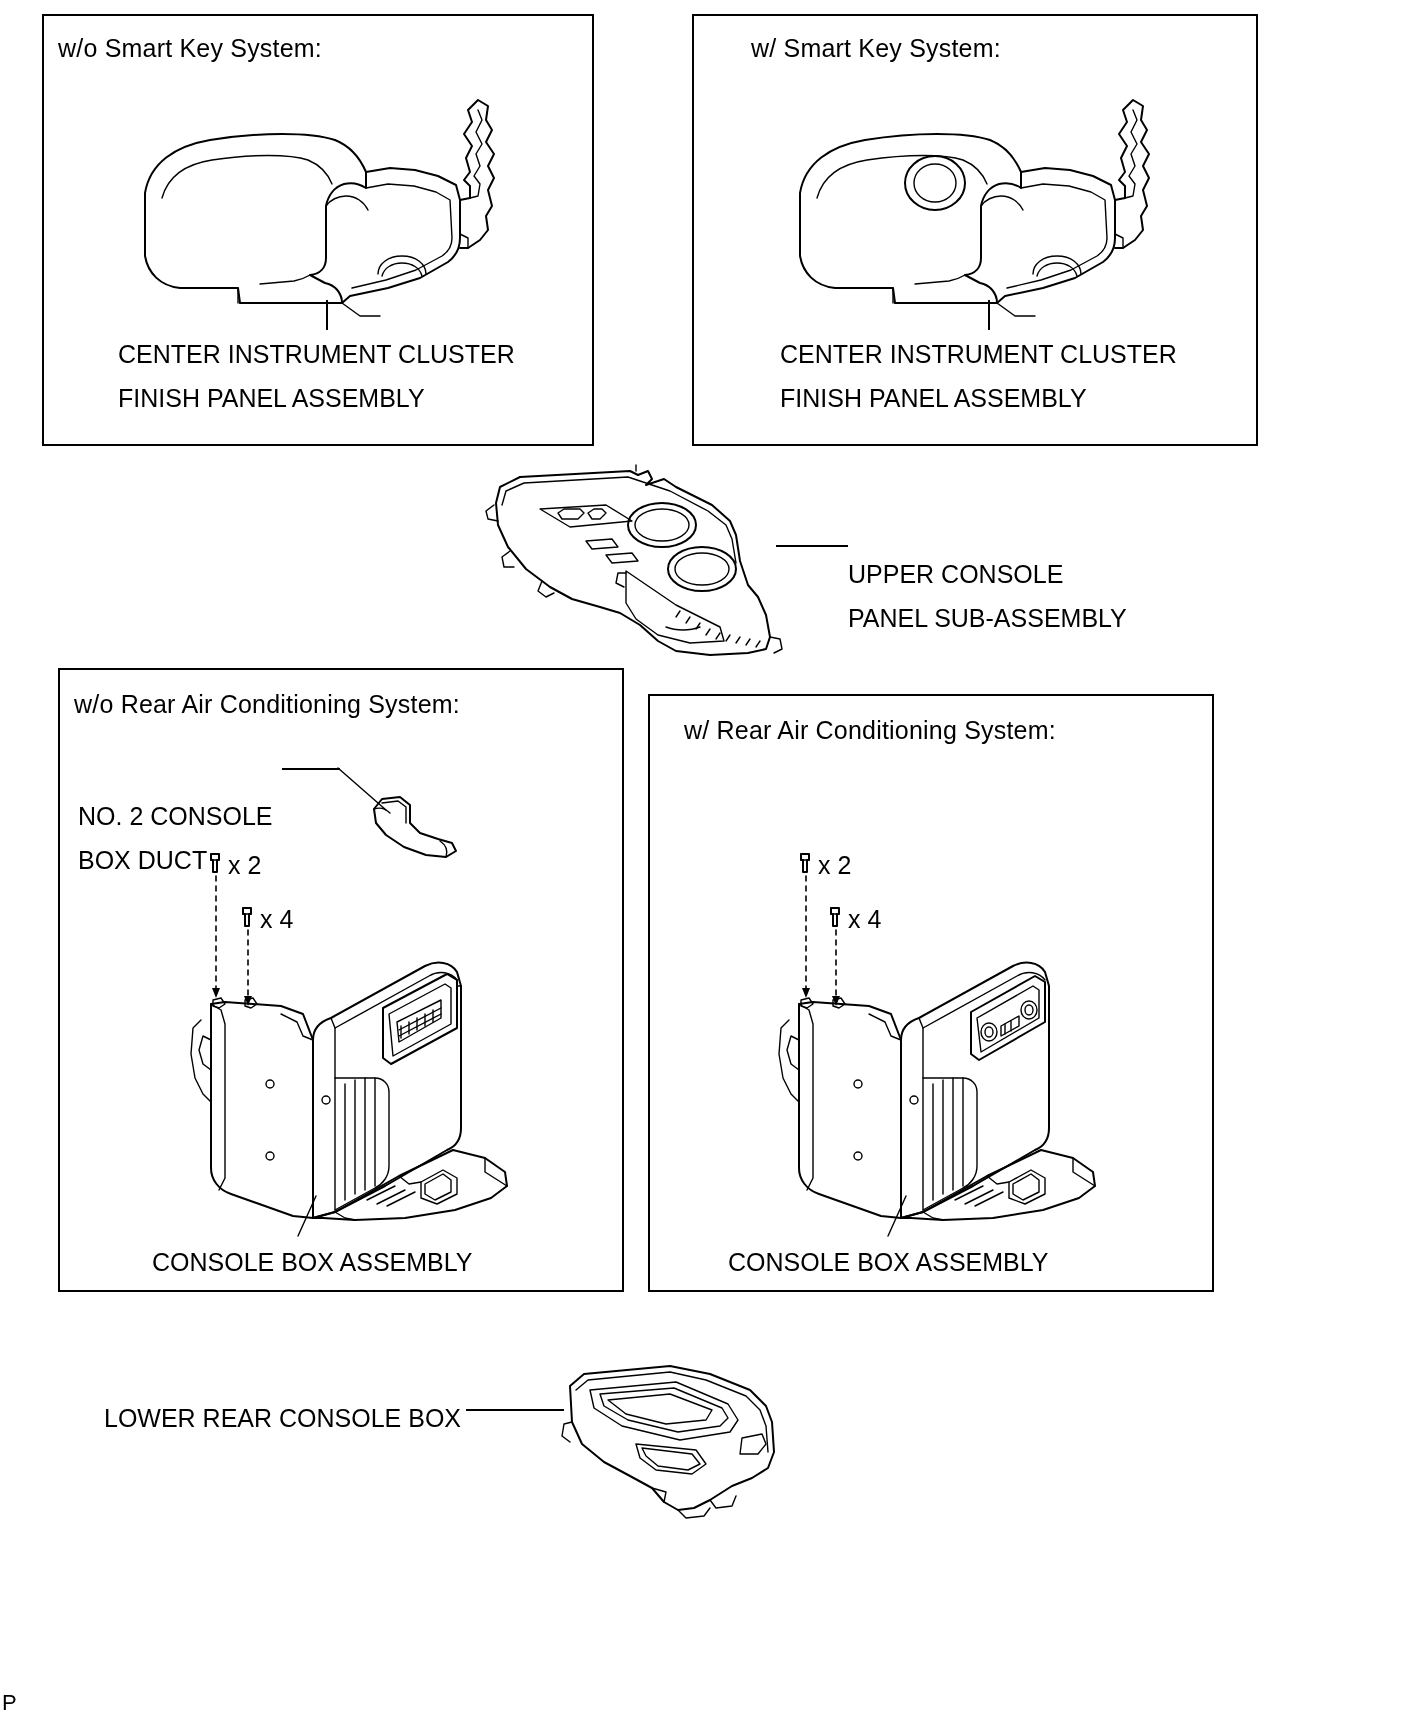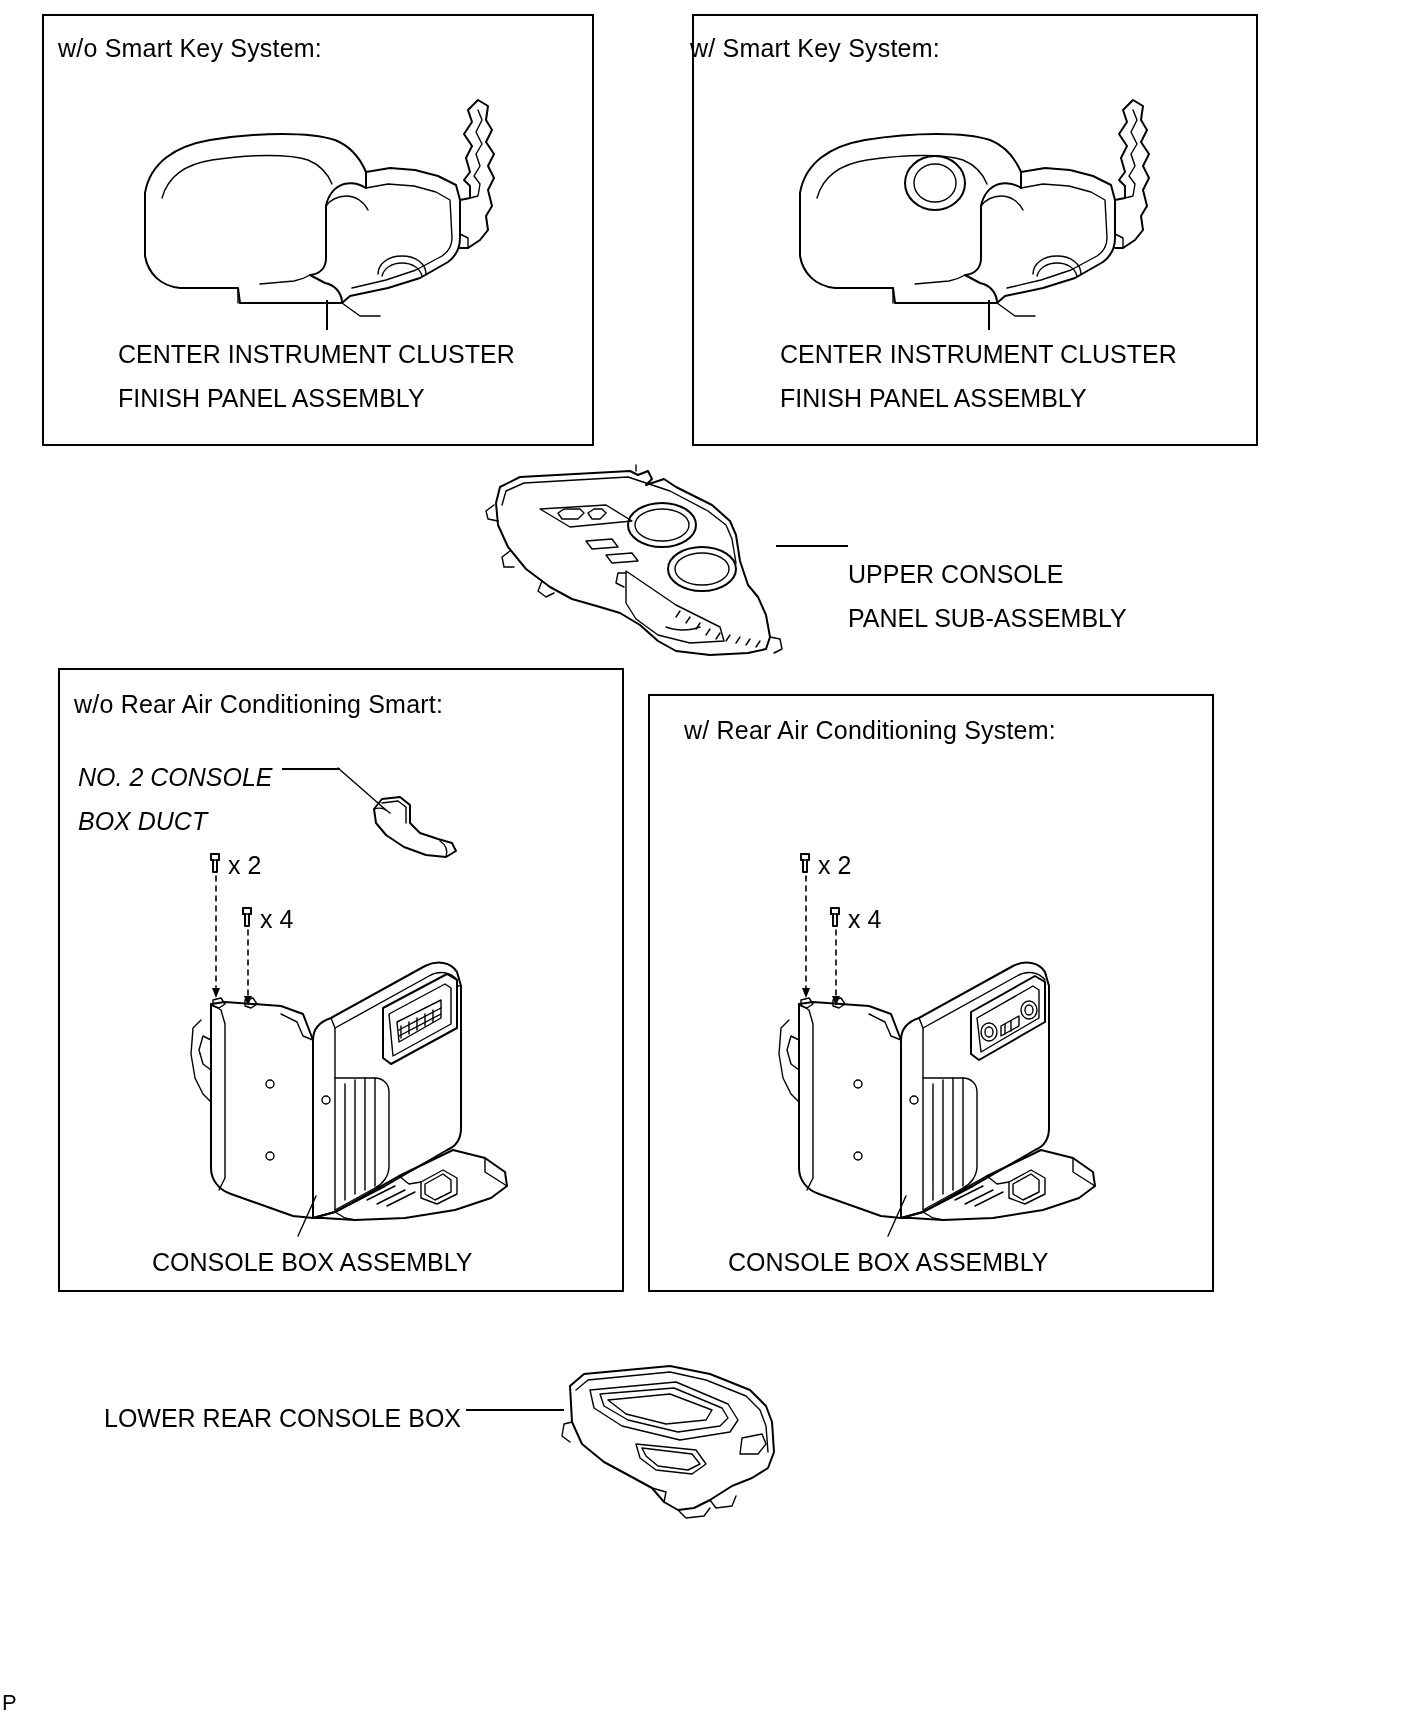--- a/index.html
+++ b/index.html
@@ -117,21 +117,21 @@
     <path d="M348,160 L348,150 L340,146" class="thin"></path>
   </svg>
 </div>
 
 <div class="callout-text" style="left:118px; top:332px;">CENTER INSTRUMENT CLUSTER
 FINISH PANEL ASSEMBLY</div>
 <div class="leader leader-v" style="left:326px; top:300px; height:30px;"></div>
 
 <div class="panel" style="left:692px; top:14px; width:566px; height:432px;"></div>
 
-<div class="panel-title" style="left:690px; top:34px;">w/ Smart Key System:</div>
+<div class="panel-title" style="left:751px; top:34px;">w/ Smart Key System:</div>
 
 <div class="art" style="left:775px; top:88px; width:400px; height:230px;">
   <svg width="400" height="230" viewBox="0 0 400 230">
     <path d="M25,105 C30,75 55,58 90,52 C140,44 190,44 215,52 C230,58 240,70 246,84
              L246,100 C240,96 232,94 224,96 C214,99 208,108 206,118
              L206,170 C206,180 200,186 190,187
              L205,195 C215,197 222,205 222,215
              L120,215 L118,200 L60,200 C40,198 28,185 25,168 Z"></path>
     <path d="M42,110 C48,88 66,76 92,72 C132,66 170,66 188,72 C200,77 208,86 212,96" class="thin"></path>
     <ellipse cx="160" cy="95" rx="30" ry="27"></ellipse>
@@ -195,23 +195,23 @@
     <path d="M290,172 L300,174 L302,184 L294,188" class="thin"></path>
   </svg>
 </div>
 
 <div class="callout-text" style="left:848px; top:552px;">UPPER CONSOLE
 PANEL SUB-ASSEMBLY</div>
 <div class="leader leader-h" style="left:776px; top:545px; width:72px;"></div>
 
 <div class="panel" style="left:58px; top:668px; width:566px; height:624px;"></div>
 
-<div class="panel-title" style="left:74px; top:690px;">w/o Rear Air Conditioning Smart:</div>
-
-<div class="callout-text" style="left:78px; top:755px;font-style:italic;">NO. 2 CONSOLE
+<div class="panel-title" style="left:74px; top:690px;">w/o Rear Air Conditioning System:</div>
+
+<div class="callout-text" style="left:78px; top:794px;">NO. 2 CONSOLE
 BOX DUCT</div>
 <div class="leader leader-h" style="left:282px; top:768px; width:58px;"></div>
 <div class="art" style="left:338px; top:766px; width:60px; height:50px;">
   <svg width="60" height="50" viewBox="0 0 60 50">
       <path d="M0,2 L48,44" class="thin"></path>
     </svg>
 </div>
 
 <div class="art" style="left:360px; top:793px; width:120px; height:72px;">
   <svg width="120" height="72" viewBox="0 0 120 72">

